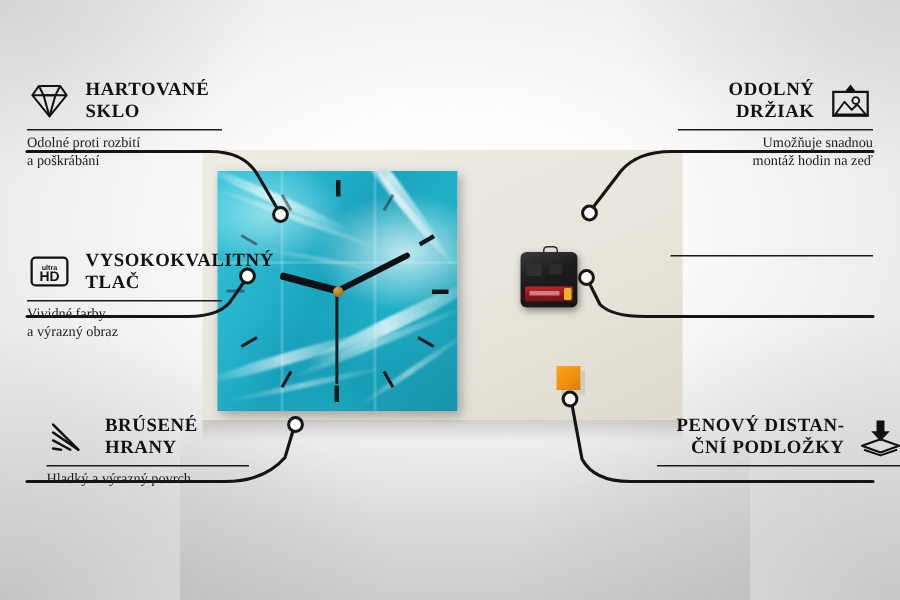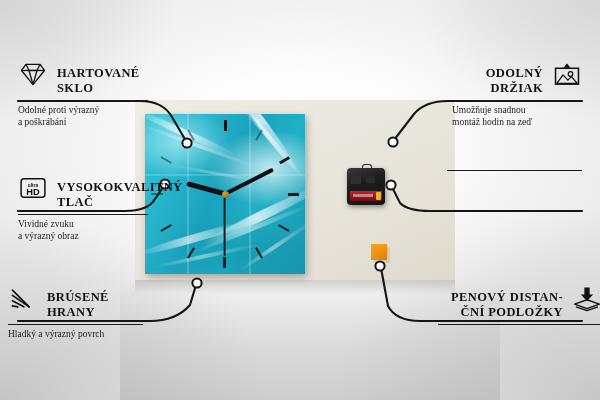--- a/index.html
+++ b/index.html
@@ -166,37 +166,36 @@
   .feature.right .feat-head { justify-content: flex-end; }
   .feat-title {
     font-family: "Liberation Serif", serif;
     font-weight: bold;
     font-size: 12.5px;
     letter-spacing: .4px;
     line-height: 15px;
     color: #121212;
     text-transform: uppercase;
     white-space: pre-line;
-    margin-top: 14px;
   }
   .feature.right .feat-title { text-align: right; }
   .feat-rule {
     height: 0;
     border-top: 1px solid #1a1a1a;
     margin-top: 4px;
   }
   .feat-desc {
     font-family: "Liberation Serif", serif;
     font-size: 9.5px;
     line-height: 12px;
     color: #1b1b1b;
     margin-top: 3px;
     white-space: pre-line;
   }
-  .feature.right .feat-desc { }
+  .feature.right .feat-desc { text-align: right; }
   .ico { width: 30px; height: 28px; flex: 0 0 auto; display:block; }
 
   
   .feature.right .feat-head .ico { order: 2; }
 </style>
 </head>
 <body>
 
 <div id="stage">
 
@@ -315,40 +314,40 @@
           <path d="M4,11 L30,11"></path>
           <path d="M9,4 L12.5,11 L17,27"></path>
           <path d="M25,4 L21.5,11 L17,27"></path>
           <path d="M12.5,11 L21.5,11"></path>
         </g>
       </svg>
       <div class="feat-title">HARTOVANÉ
 SKLO</div>
     </div>
     <div class="feat-rule" style="width:130px"></div>
-    <div class="feat-desc">Odolné proti výrazný
+    <div class="feat-desc">Odolné proti rozbití
 a poškrábání</div>
   </div>
 
   <div class="feature left" style="left:18px; top:166px; width:130px;">
     <div class="feat-head">
       <svg class="ico" viewBox="0 0 34 30">
         <rect x="3.5" y="4.5" width="27" height="21" rx="3" fill="none" stroke="#111" stroke-width="1.7"></rect>
         <text x="17" y="13.5" font-family="Liberation Sans, sans-serif" font-size="5.4" font-weight="bold" text-anchor="middle" fill="#111">ultra</text>
         <text x="17" y="22.5" font-family="Liberation Sans, sans-serif" font-size="10.5" font-weight="bold" text-anchor="middle" fill="#111">HD</text>
       </svg>
       <div class="feat-title">VYSOKOKVALITNÝ
 TLAČ</div>
     </div>
     <div class="feat-rule" style="width:130px"></div>
-    <div class="feat-desc">Vividné zvuku
+    <div class="feat-desc">Vividné farby
 a výrazný obraz</div>
   </div>
 
-  <div class="feature left" style="left:8px; top:276px; width:135px;">
+  <div class="feature left" style="left:31px; top:276px; width:135px;">
     <div class="feat-head">
       <svg class="ico" viewBox="0 0 34 30">
         <g stroke="#111" stroke-width="1.9" stroke-linecap="round">
           <line x1="5" y1="6" x2="24" y2="25"></line>
           <line x1="5" y1="12" x2="24" y2="25"></line>
           <line x1="5" y1="18" x2="18" y2="25"></line>
           <line x1="5" y1="24" x2="11" y2="25"></line>
         </g>
       </svg>
       <div class="feat-title">BRÚSENÉ

